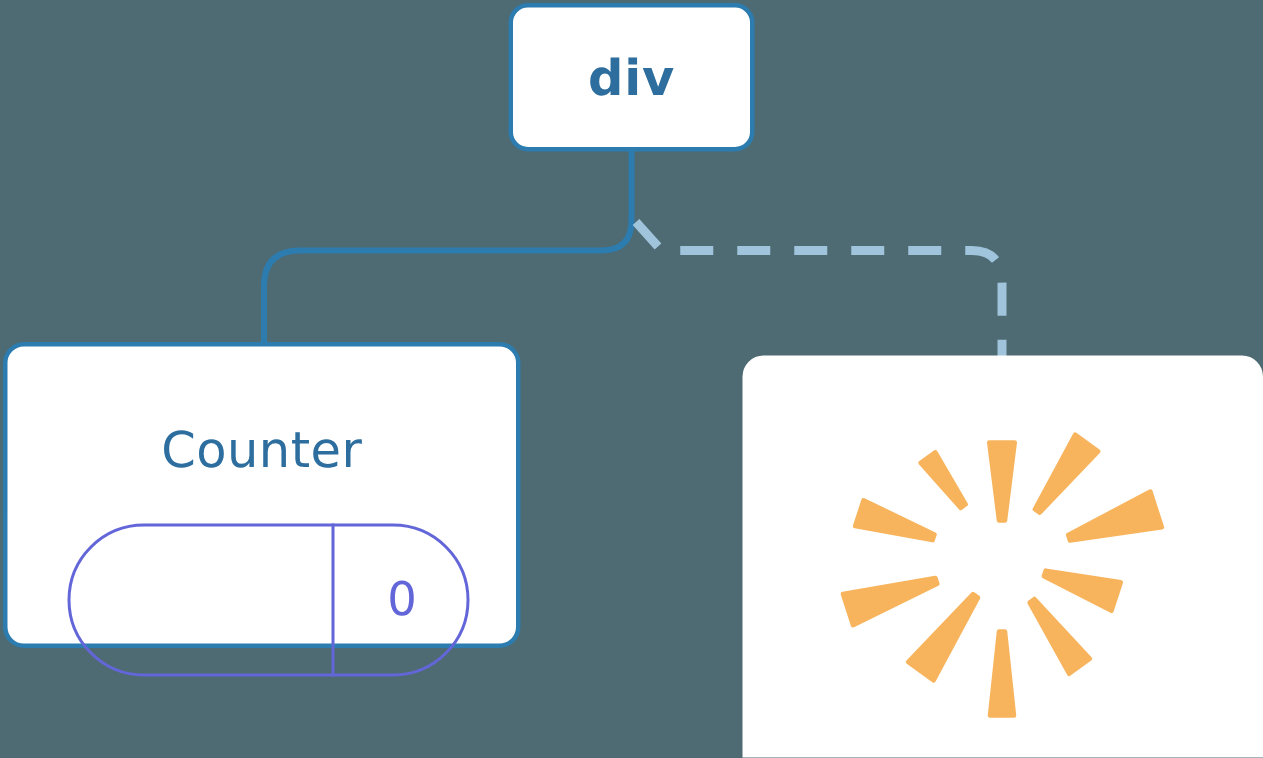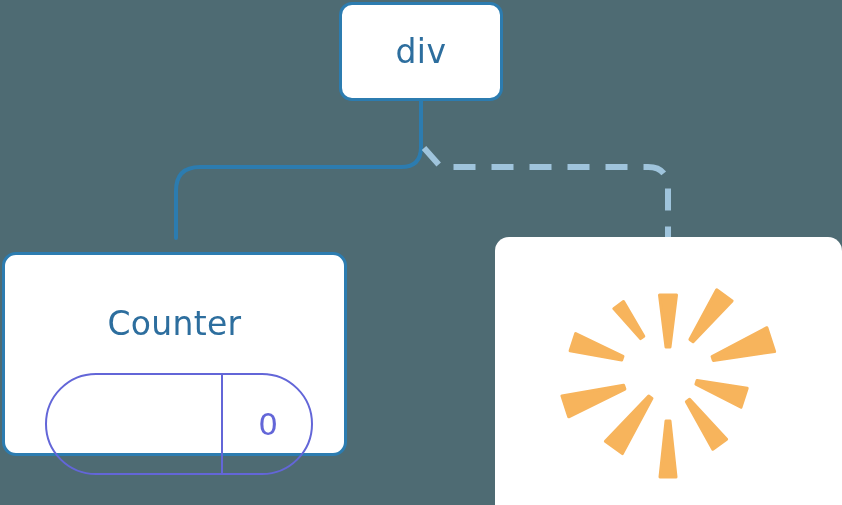--- a/index.html
+++ b/index.html
@@ -42,25 +42,26 @@
     border-radius: 13px;
     display: flex;
     align-items: center;
     justify-content: center;
   }
   #root-node .node-label {
     font-size: 33px;
     color: #2d6e9e;
     letter-spacing: 0.5px;
     line-height: 1;
+    font-weight: bold;
   }
   
   #counter-node {
     left: 2px;
-    top: 252px;
+    top: 228px;
     width: 345px;
     height: 204px;
     border: 3px solid #2c7cb0;
     border-radius: 14px;
     display: flex;
     flex-direction: column;
     align-items: center;
     text-align: center;
   }
   #counter-node .node-label {

